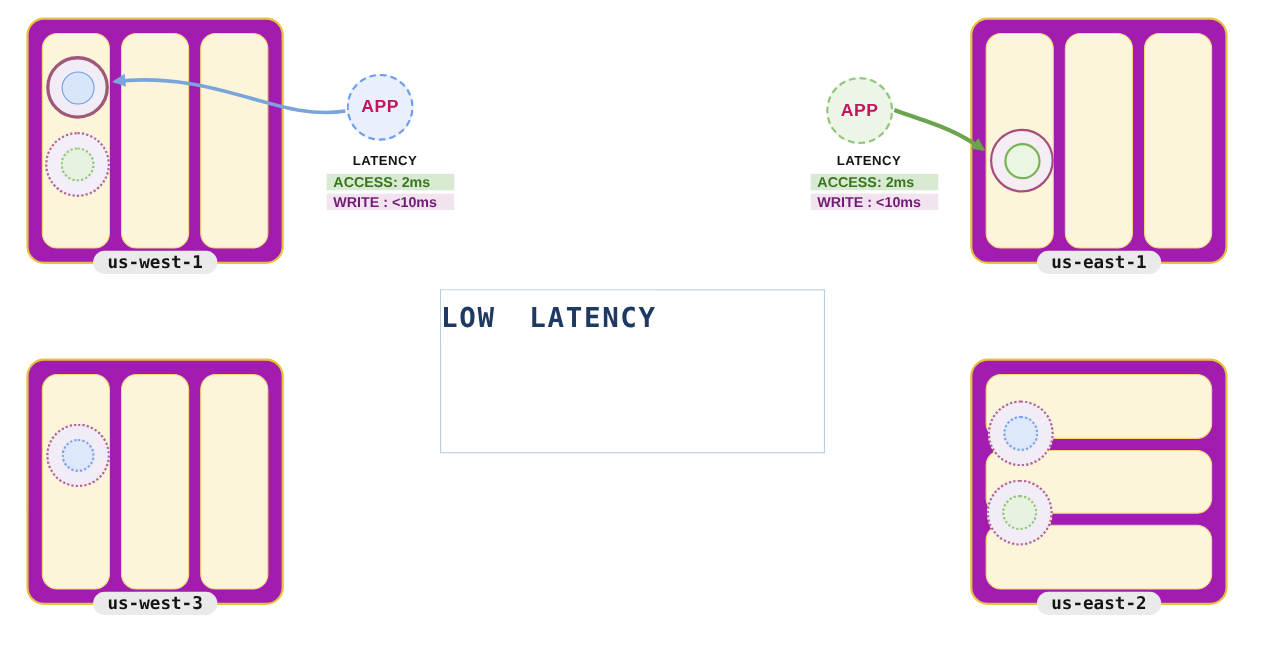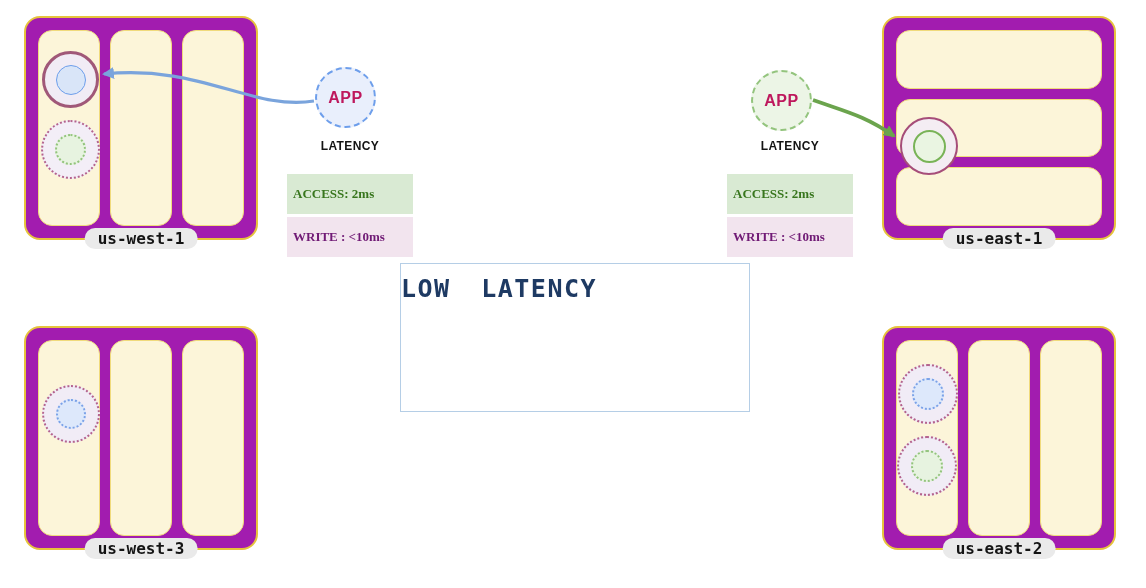--- a/index.html
+++ b/index.html
@@ -42,23 +42,23 @@
        display:flex;align-items:center;justify-content:center;
        font-size:16px;font-weight:700;color:#be185d;letter-spacing:.5px;}
   .app-west{left:315px;top:67px;border:2px dashed #6D9EEB;background:#E9EFFC;}
   .app-east{left:751px;top:70px;border:2px dashed #93C47D;background:#ECF5E6;}
 
   
   .latency{position:absolute;width:126px;}
   .latency-west{left:287px;top:139px;}
   .latency-east{left:727px;top:139px;}
   .latency-heading{text-align:center;font-size:12px;font-weight:800;color:#141414;
-       letter-spacing:.4px;margin-bottom:21px;}
-  .lat-row{font-family:Liberation Serif, serif;font-weight:bold;font-size:13px;
-       padding:12px 6px;margin-top:3px;white-space:nowrap;}
+       letter-spacing:.4px;margin-bottom:5px;}
+  .lat-row{font-family:Liberation Sans, sans-serif;font-weight:bold;font-size:13px;
+       padding:0 6px;margin-top:3px;white-space:nowrap;margin-left:10px;}
   .lat-row.access{background:#D9EAD3;color:#38761D;}
   .lat-row.write{background:#F2E4EE;color:#701a75;}
 
   
   .callout{position:absolute;left:400px;top:263px;width:350px;height:149px;
        border:1.5px solid #B5CEE6;box-sizing:border-box;display:flex;flex-direction:row;}
   .callout-header{height:49px;background:#ffffff;display:flex;align-items:center;justify-content:center;}
   .callout-title{font-family:"DejaVu Sans Mono",monospace;font-weight:bold;font-size:25px;
        color:#1E3A63;letter-spacing:1.5px;word-spacing:14px;}
   .callout-body{flex:1;background:#EFEFEF;display:flex;align-items:center;justify-content:center;
@@ -78,41 +78,41 @@
     <div class="zone"></div>
     <div class="replica uw1-solid">
       <div class="core"></div>
     </div>
     <div class="replica uw1-dotted">
       <div class="core"></div>
     </div>
     <div class="region-label">us-west-1</div>
   </div>
 
-  <div class="region" style="left:882px;top:16px;flex-direction:column;">
+  <div class="region" style="left:882px;top:16px;">
     <div class="zone"></div>
     <div class="zone"></div>
     <div class="zone"></div>
     <div class="replica ue1-solid">
       <div class="core"></div>
     </div>
     <div class="region-label">us-east-1</div>
   </div>
 
   <div class="region" style="left:24px;top:326px;">
     <div class="zone"></div>
     <div class="zone"></div>
     <div class="zone"></div>
     <div class="replica uw2-dotted">
       <div class="core"></div>
     </div>
     <div class="region-label">us-west-3</div>
   </div>
 
-  <div class="region" style="left:882px;top:326px;">
+  <div class="region" style="left:882px;top:326px;flex-direction:column;">
     <div class="zone"></div>
     <div class="zone"></div>
     <div class="zone"></div>
     <div class="replica ue2-dotted-a">
       <div class="core"></div>
     </div>
     <div class="replica ue2-dotted-b">
       <div class="core"></div>
     </div>
     <div class="region-label">us-east-2</div>

